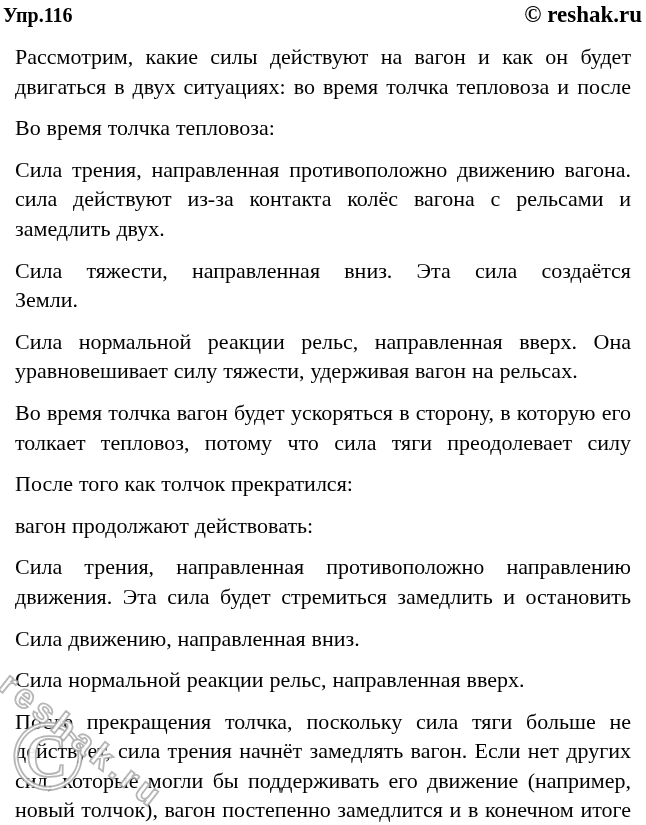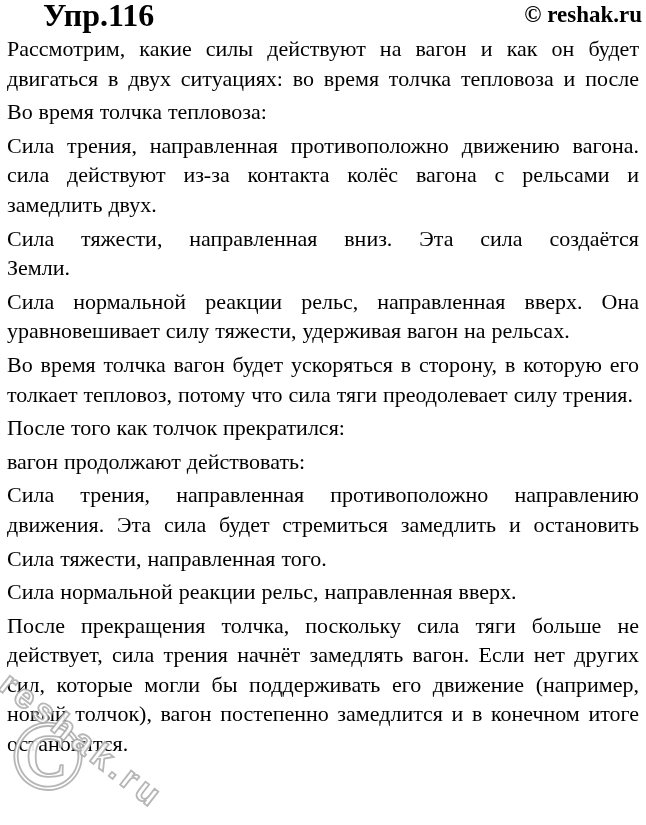--- a/index.html
+++ b/index.html
@@ -20,36 +20,35 @@
   }
   .header {
     display: flex;
     justify-content: space-between;
     align-items: flex-start;
     padding: 2px 4px 0 3px;
     height: 28px;
   }
   .exercise {
     font-weight: bold;
-    font-size: 32px;
+    font-size: 20px;
     line-height: 26px;
-    margin-left: 40px;
   }
   .copyright {
     font-size: 23px;
     line-height: 26px;
     font-weight: bold;
   }
   .doc {
     padding: 0 3px 0 3px;
     margin-top: 3px;
     position: relative;
     z-index: 1;
   }
-  .paragraph { margin: 4px; }
+  .paragraph { margin: 12px; }
   .line {
     font-size: 22px;
     height: 29.6px;
     line-height: 29.6px;
     text-align: justify;
     text-align-last: justify;
     overflow: hidden;
     word-spacing: 0.02em;
   }
   .line.final {
@@ -125,21 +124,21 @@
         <div class="line final">После того как толчок прекратился:</div>
       </div>
       <div class="paragraph">
         <div class="line final">вагон продолжают действовать:</div>
       </div>
       <div class="paragraph">
         <div class="line">Сила трения, направленная противоположно направлению</div>
         <div class="line final">движения. Эта сила будет стремиться замедлить и остановить вагон.</div>
       </div>
       <div class="paragraph">
-        <div class="line final">Сила тяжести, направленная того.</div>
+        <div class="line final">Сила движению, направленная вниз.</div>
       </div>
       <div class="paragraph">
         <div class="line final">Сила нормальной реакции рельс, направленная вверх.</div>
       </div>
       <div class="paragraph">
         <div class="line">После прекращения толчка, поскольку сила тяги больше не</div>
         <div class="line">действует, сила трения начнёт замедлять вагон. Если нет других</div>
         <div class="line">сил, которые могли бы поддерживать его движение (например,</div>
         <div class="line">новый толчок), вагон постепенно замедлится и в конечном итоге</div>
         <div class="line final">остановится.</div>

